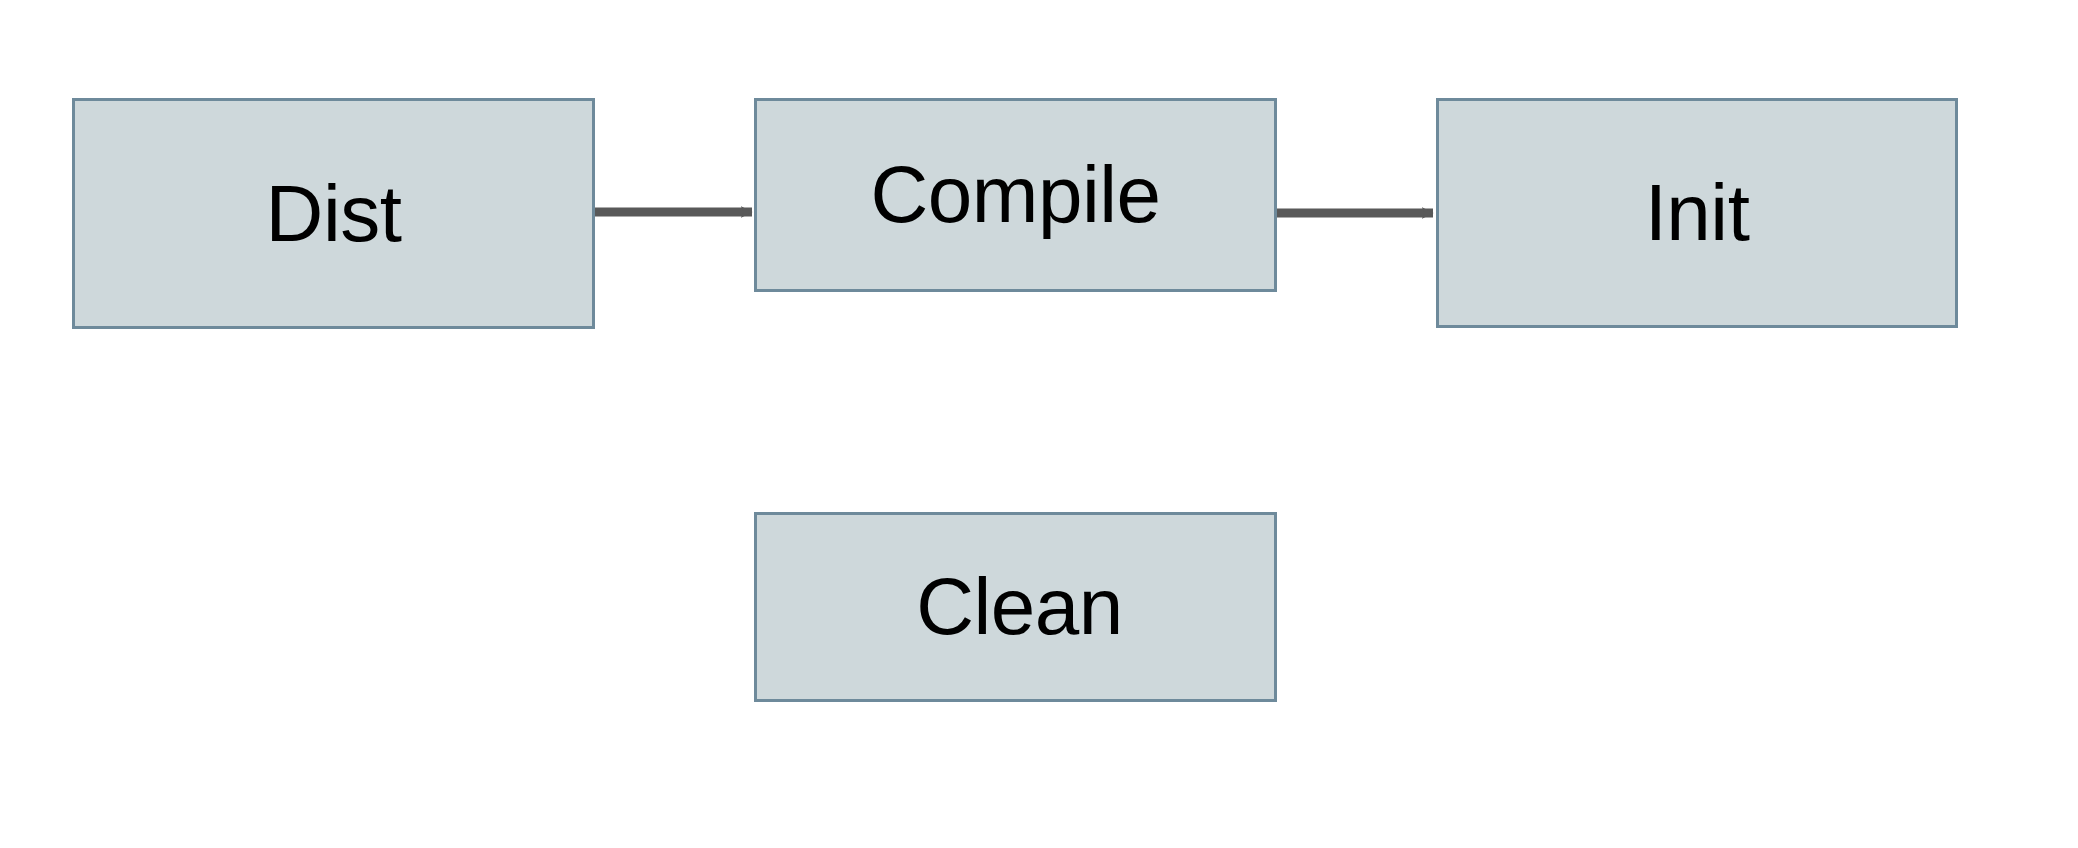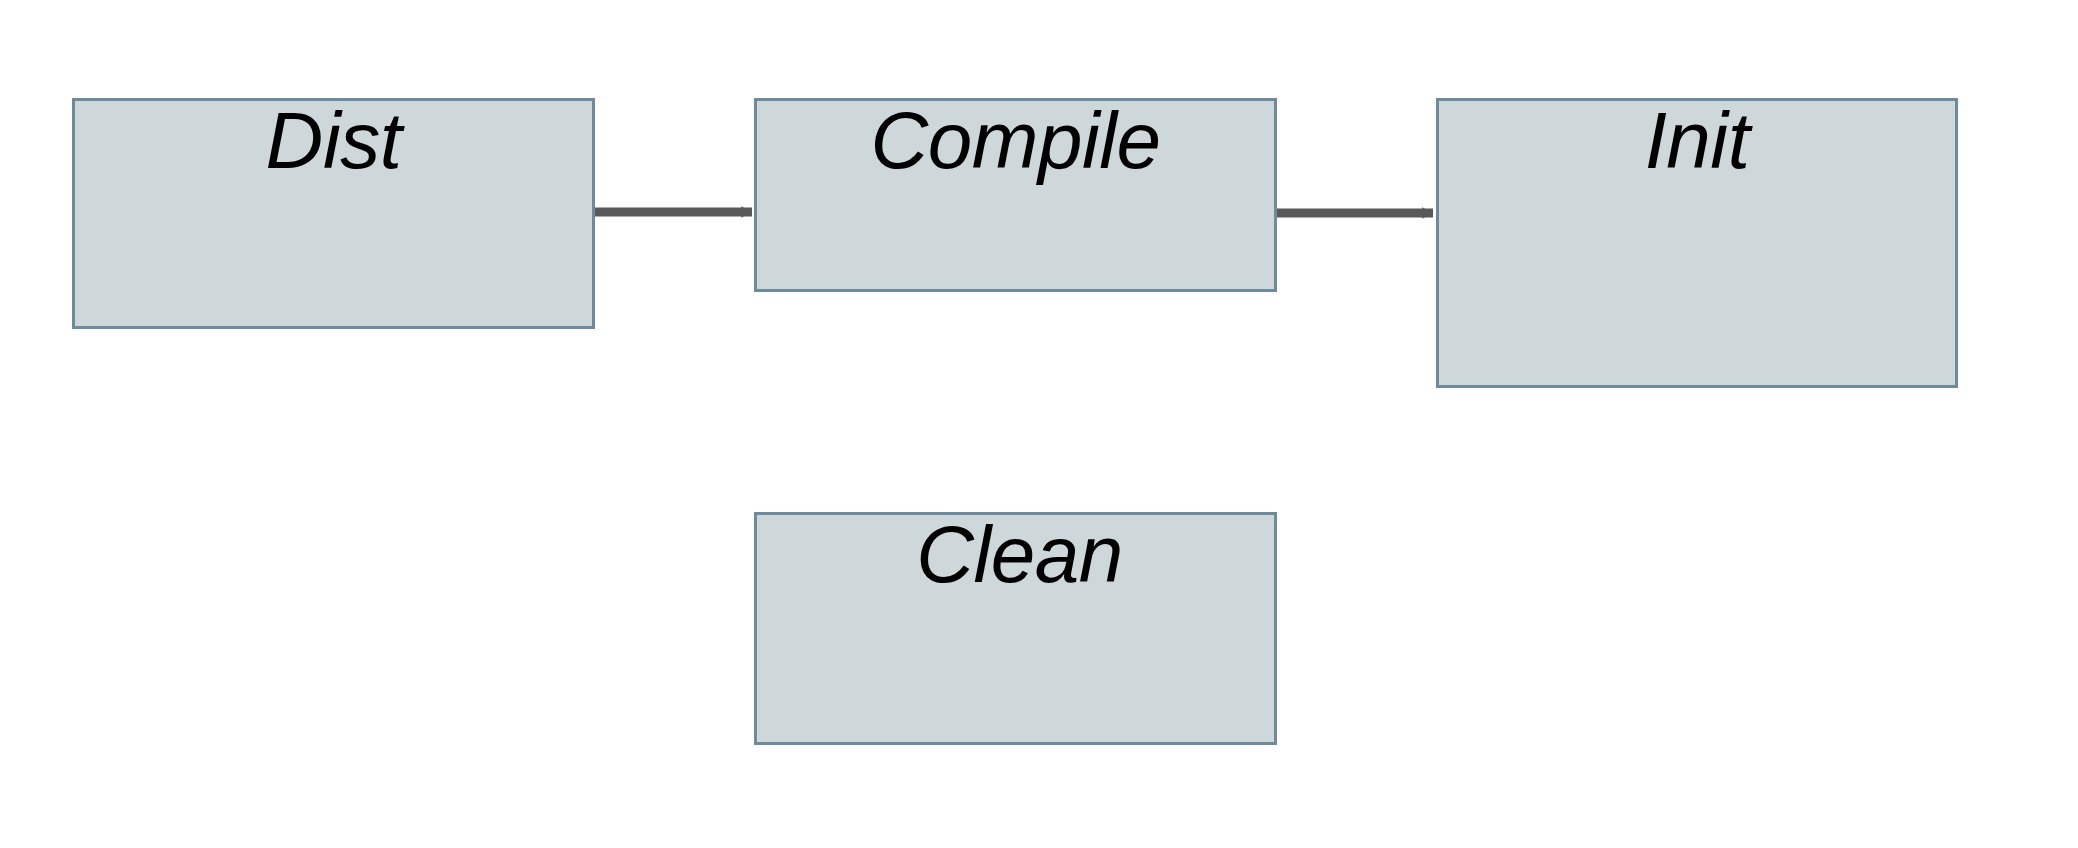--- a/index.html
+++ b/index.html
@@ -17,23 +17,22 @@
     height: 848px;
     background: #ffffff;
     overflow: hidden;
   }
   .node {
     position: absolute;
     box-sizing: border-box;
     background: #ced8db;
     border: 3px solid #6e8a9b;
     display: flex;
-    align-items: flex-start;
+    align-items: center;
     justify-content: center;
-    font-style: italic;
   }
   .node-label {
     font-family: "Liberation Sans", "DejaVu Sans", sans-serif;
     font-size: 80px;
     font-weight: 400;
     line-height: 1;
     color: #000000;
     letter-spacing: -0.5px;
     white-space: nowrap;
     user-select: none;
@@ -78,21 +77,21 @@
   <div class="edge-hit" id="edge-hit-1" style="left: 1277px; top: 193px; width: 159px;"></div>
 
   <div class="node" id="node-dist" style="left: 72px; top: 98px; width: 523px; height: 231px; background: rgb(206, 216, 219); border-color: rgb(110, 138, 155); border-width: 3px;">
     <span class="node-label" style="font-size: 80px; color: rgb(0, 0, 0);">Dist</span>
   </div>
 
   <div class="node" id="node-compile" style="left: 754px; top: 98px; width: 523px; height: 194px; background: rgb(206, 216, 219); border-color: rgb(110, 138, 155); border-width: 3px;">
     <span class="node-label" style="font-size: 80px; color: rgb(0, 0, 0);">Compile</span>
   </div>
 
-  <div class="node" id="node-init" style="left: 1436px; top: 98px; width: 522px; height: 290px; background: rgb(206, 216, 219); border-color: rgb(110, 138, 155); border-width: 3px;">
+  <div class="node" id="node-init" style="left: 1436px; top: 98px; width: 522px; height: 230px; background: rgb(206, 216, 219); border-color: rgb(110, 138, 155); border-width: 3px;">
     <span class="node-label" style="font-size: 80px; color: rgb(0, 0, 0);">Init</span>
   </div>
 
-  <div class="node" id="node-clean" style="left: 754px; top: 512px; width: 523px; height: 233px; background: rgb(206, 216, 219); border-color: rgb(110, 138, 155); border-width: 3px; padding-left: 8px;">
+  <div class="node" id="node-clean" style="left: 754px; top: 512px; width: 523px; height: 190px; background: rgb(206, 216, 219); border-color: rgb(110, 138, 155); border-width: 3px; padding-left: 8px;">
     <span class="node-label" style="font-size: 80px; color: rgb(0, 0, 0);">Clean</span>
   </div>
 
 </div>
 
 </body></html>

